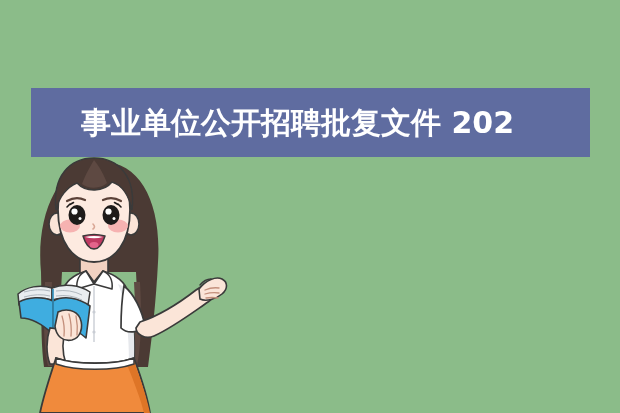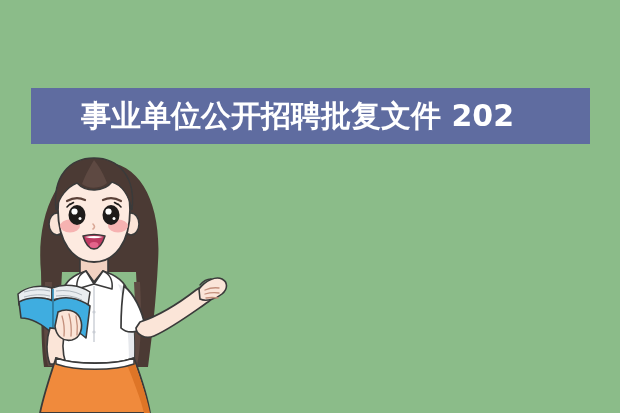--- a/index.html
+++ b/index.html
@@ -20,21 +20,21 @@
     background: #8BBC89;
     overflow: hidden;
   }
 
   
   #title-banner {
     position: absolute;
     left: 31px;
     top: 88px;
     width: 559px;
-    height: 56px;
+    height: 69px;
     background: #5F6CA0;
     overflow: hidden;
     box-sizing: border-box;
   }
   #title-text {
     position: absolute;
     left: 50px;
     top: 50%;
     transform: translateY(-50%);
     color: #FFFFFF;

